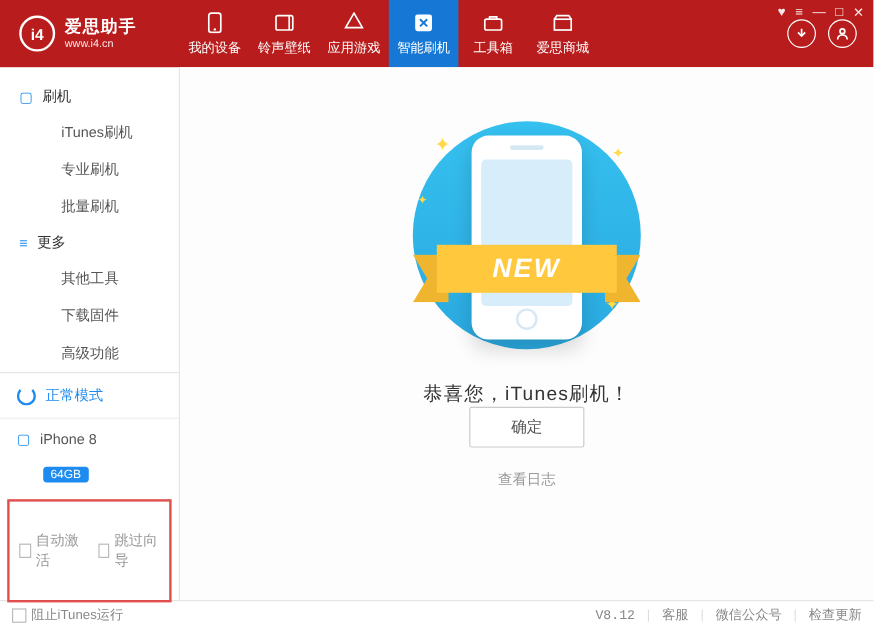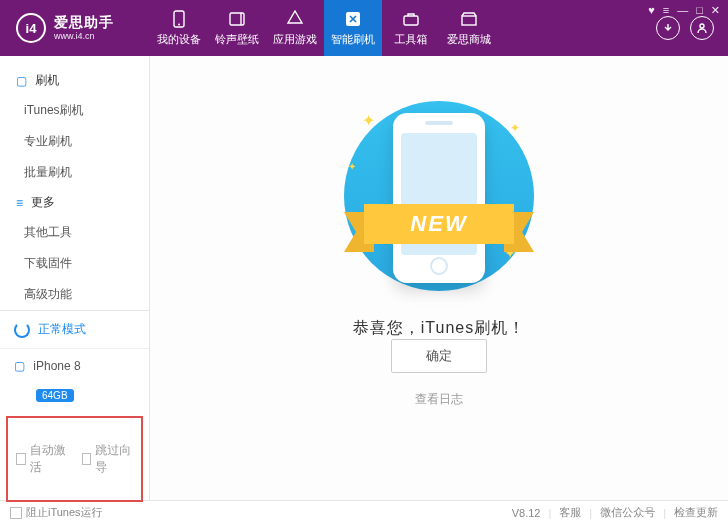--- a/index.html
+++ b/index.html
@@ -1,19 +1,19 @@
 <!DOCTYPE html>
 <html><head>
 <meta charset="utf-8">
 <style>
   * { box-sizing: border-box; margin: 0; padding: 0; }
   body { font-family: "Microsoft YaHei", Arial, sans-serif; font-size: 12px; color: #333; background: #fff; width: 728px; height: 524px; overflow: hidden; }
 
   
-  .header { background: #701a75; height: 56px; display: flex; align-items: center; color: #fff; }
+  .header { background: #b91c1c; height: 56px; display: flex; align-items: center; color: #fff; }
   .logo-block { width: 150px; display: flex; align-items: center; padding-left: 16px; gap: 8px; }
   .logo-ring { width: 30px; height: 30px; border-radius: 50%; border: 2px solid #fff; display: flex; align-items: center; justify-content: center; font-weight: bold; font-size: 13px; }
   .logo-txt { line-height: 1.2; }
   .logo-title { font-size: 14px; font-weight: bold; letter-spacing:1px; }
   .logo-sub { font-size: 9px; opacity: .9; }
   .nav { display: flex; flex: 1; height: 100%; }
   .nav-item { width: 58px; height: 100%; display: flex; flex-direction: column; align-items: center; justify-content: center; gap: 3px; cursor: pointer; font-size: 11px; }
   .nav-item.active { background: #1678d4; }
   .nav-icon { width: 20px; height: 20px; display:flex; align-items:center; justify-content:center; }
   .nav-icon svg { fill: #fff; }
@@ -22,21 +22,21 @@
   .win-ctrl span { cursor:pointer; opacity:.9; }
   .circle-btn { width:24px; height:24px; border:1.5px solid #fff; border-radius:50%; display:flex; align-items:center; justify-content:center; cursor:pointer; }
   .circle-btn svg { fill:#fff; }
 
   
   .body { display:flex; height: calc(100% - 56px - 24px); }
   .sidebar { width: 150px; border-right:1px solid #e5e5e5; display:flex; flex-direction:column; }
   .side-scroll { flex:1; padding-top:10px; }
   .side-section { padding: 6px 16px; color:#333; font-size:12px; display:flex; align-items:center; gap:8px; }
   .side-section .icn { color:#1e8bf0; }
-  .side-item { padding: 7px 0 7px 24px; font-size:12px; color:#555; cursor:pointer; }
+  .side-item { padding: 7px 0 7px 51px; font-size:12px; color:#555; cursor:pointer; }
   .side-item.active { color:#1e8bf0; }
   .side-bottom { border-top:1px solid #e5e5e5; }
   .mode-row { padding:10px 14px; border-bottom:1px solid #eee; display:flex; align-items:center; gap:8px; color:#1e8bf0; font-size:12px; }
   .spin-icn { width:16px; height:16px; border:2px solid #1e8bf0; border-top-color:transparent; border-radius:50%; display:inline-block;}
   .dev-row { padding:10px 14px; display:flex; align-items:center; gap:8px; flex-wrap:wrap; }
   .dev-name { color:#555; font-size:12px; }
   .badge { background:#1e8bf0; color:#fff; font-size:10px; padding:1px 6px; border-radius:3px; margin-left:22px; }
   .chk-row { padding:24px 8px; display:flex; gap:14px; align-items:center; color:#999; font-size:12px; border:2px solid #e04d4d; margin:4px 6px; }
   .chk { display:flex; align-items:center; gap:4px; cursor:pointer;}
   .chk-box { width:12px; height:12px; border:1px solid #bbb; display:inline-block; }
@@ -55,21 +55,21 @@
   .ribbon-l, .ribbon-r { position:absolute; width:30px; height:40px; background:#f0b52e; top:16px; }
   .ribbon-l { left:0; clip-path: polygon(0 0,100% 0,100% 100%,0 100%,40% 50%); }
   .ribbon-r { right:0; clip-path: polygon(0 0,100% 0,60% 50%,100% 100%,0 100%); }
   .success-text { margin-top:22px; font-size:16px; color:#333; letter-spacing:1px; }
   .ok-btn { margin-top:0; padding:7px 34px; border:1px solid #ccc; background:#fff; color:#555; font-size:13px; cursor:pointer; border-radius:2px; }
   .log-link { margin-top:18px; color:#999; font-size:12px; cursor:pointer; }
 
   
   .footer { height:24px; border-top:1px solid #e5e5e5; display:flex; align-items:center; padding:0 10px; font-size:11px; color:#888; justify-content:space-between; }
   .footer-left { display:flex; align-items:center; gap:6px; }
-  .footer-right { display:flex; align-items:center; gap:8px; }
+  .footer-right { display:flex; align-items:flex-end; gap:8px;font-family:Liberation Mono, monospace; }
   .footer-right .sep { color:#ddd; }
 </style>
 </head>
 <body>
 
 <div class="win-ctrl">
   <span>♥</span>
   <span>≡</span>
   <span>―</span>
   <span>□</span>

